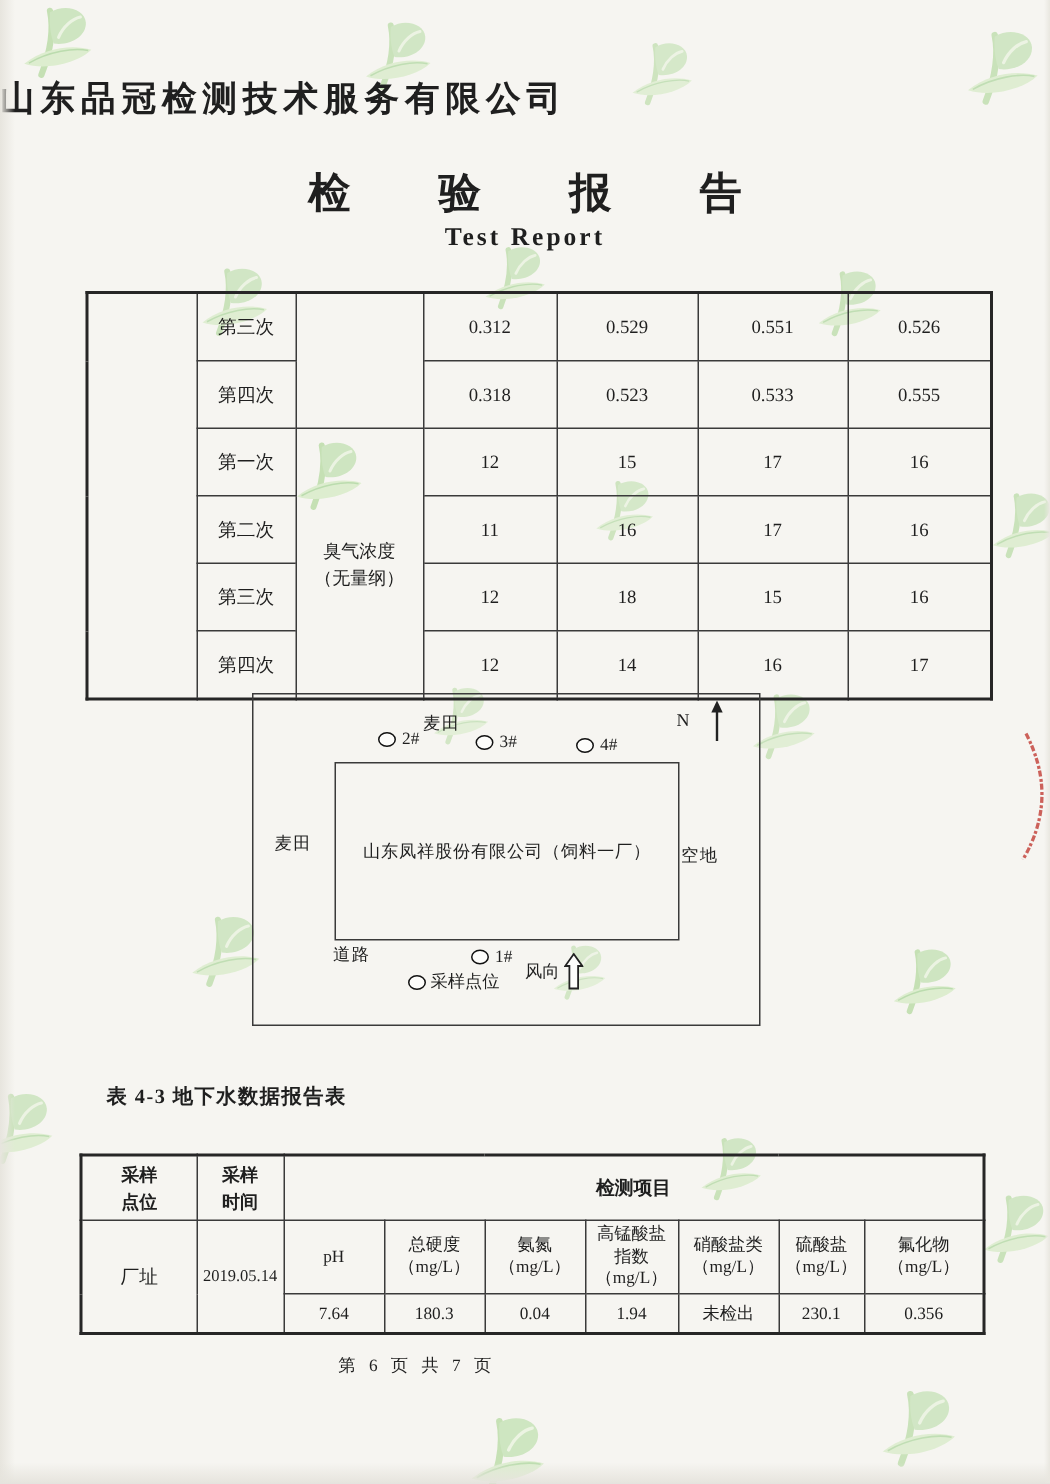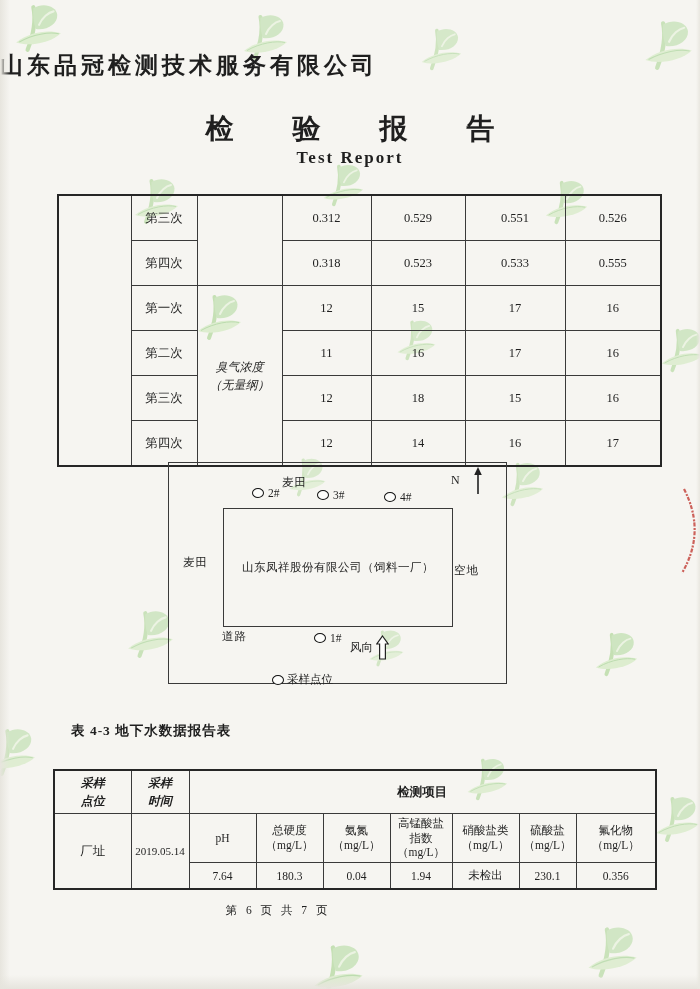--- a/index.html
+++ b/index.html
@@ -37,36 +37,36 @@
   .t1 td{height:44px;}
   .t2{left:53px;top:745px;width:602px;border:2px solid #262626;}
   .t2 .hdr{font-weight:bold;font-size:12.5px;line-height:1.35;}
   .t2 .r1 td{height:42px;}
   .t2 .r2 td{height:48px;}
   .t2 .r3 td{height:25px;font-size:11.5px;}
   .t2 .pcell{font-size:11.5px;line-height:1.3;padding:0 2px;}
   .t2 .pcell .punit{display:block;}
   .t2 .pcell.inline-unit .punit{display:inline;}
   .t2 .date{font-size:11px;letter-spacing:0;}
-  .param-2line span{display:block;line-height:1.5;font-size:12px;font-style:italic;}
+  .param-2line span{display:block;line-height:1.5;font-size:12px;}
   .caption{position:absolute;left:71px;top:722px;font-size:13.5px;font-weight:bold;letter-spacing:1px;}
 
   
   .sitemap{position:absolute;left:168px;top:462px;width:337px;height:220px;
     border:1.5px solid #3a3a3a;font-size:11.5px;}
   .sitemap .lbl{position:absolute;letter-spacing:1px;}
   .factory-box{position:absolute;left:54px;top:45px;width:228px;height:117px;
     border:1.5px solid #3a3a3a;display:flex;align-items:center;justify-content:center;
     font-size:11.5px;letter-spacing:.5px;text-align:center;}
   .spt{position:absolute;display:flex;align-items:center;gap:4px;}
   .dot{width:10px;height:8px;border:1.6px solid #111;border-radius:50%;background:#fdfdfb;flex:0 0 auto;}
   .north{position:absolute;left:282px;top:4px;display:flex;align-items:flex-start;gap:12px;}
   .north .n-letter{font-size:12px;margin-top:6px;}
   .windrow{position:absolute;left:181px;top:172px;display:flex;align-items:center;gap:3px;}
-  .legendrow{position:absolute;left:103px;top:184px;display:flex;align-items:center;gap:3px;margin-top:25px;}
+  .legendrow{position:absolute;left:103px;top:184px;display:flex;align-items:center;gap:3px;}
 
   .footer{position:absolute;left:0;top:903px;width:556px;text-align:center;
     font-size:11.5px;letter-spacing:3px;}
 
   .stamp-arc{position:absolute;left:676px;top:486px;pointer-events:none;}
 </style>
 </head>
 <body>
 
 <div class="page">

